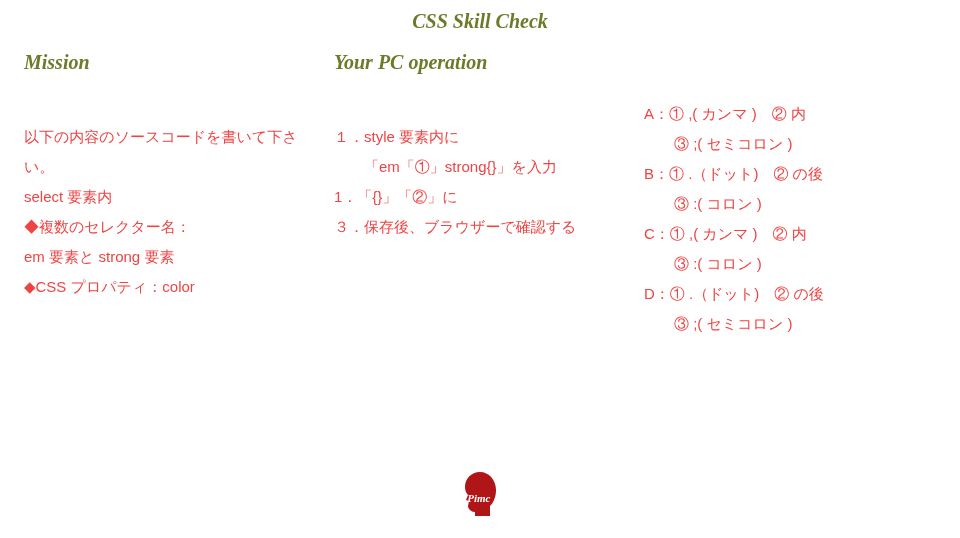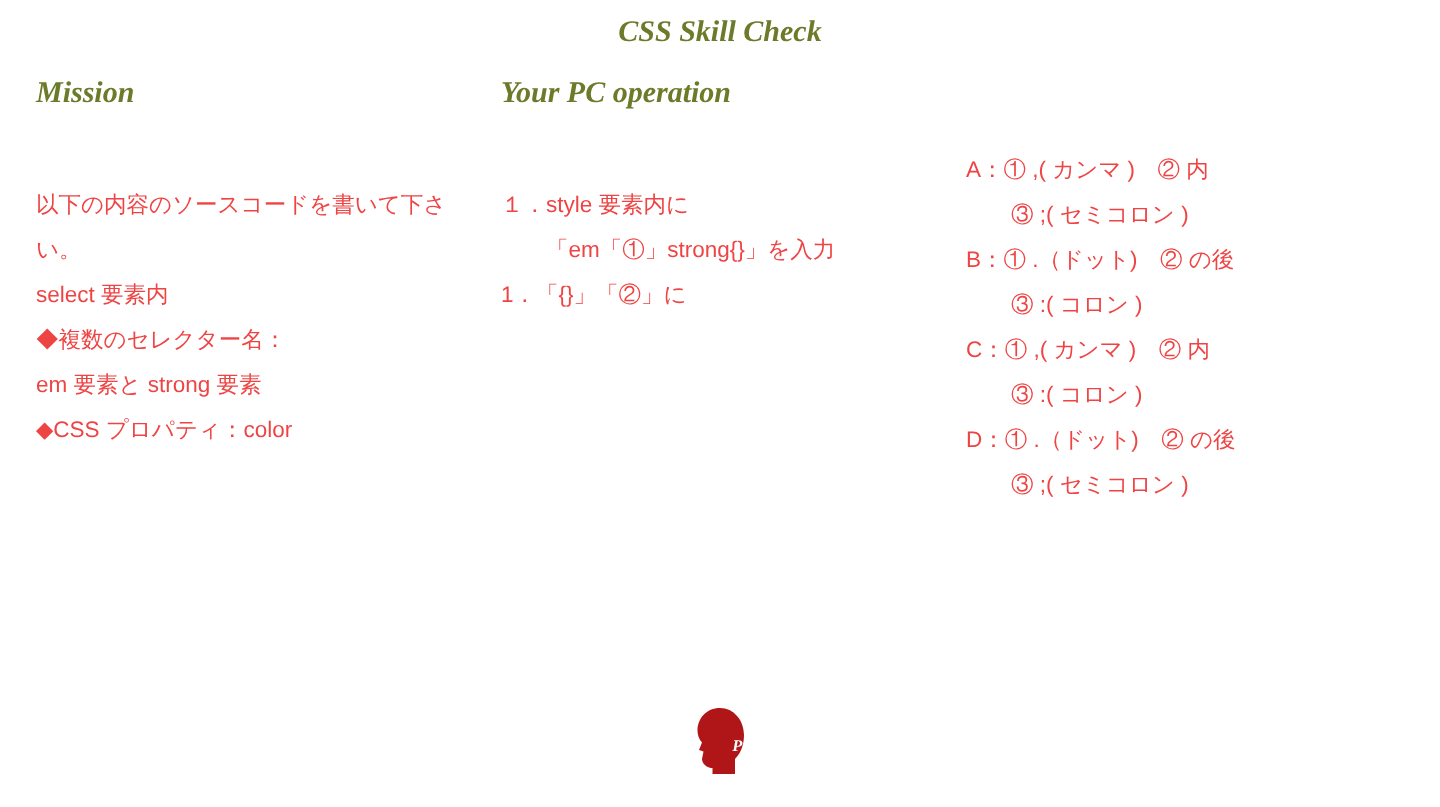--- a/index.html
+++ b/index.html
@@ -60,21 +60,20 @@
   .logo-label {
     position: absolute;
     left: 50%;
     top: 50%;
     transform: translate(-55%, -20%);
     color: #fff;
     font-size: 11px;
     font-weight: 700;
     font-family: Georgia, serif;
     font-style: italic;
-    margin-left: 21px;
   }
 </style>
 </head>
 <body>
 
 <div class="title">CSS Skill Check</div>
 
 <div class="columns">
 
   <div class="col">
@@ -87,20 +86,21 @@
       <p>◆CSS プロパティ：color</p>
     </div>
   </div>
 
   <div class="col">
     <div class="col-head">Your PC operation</div>
     <div class="body-text">
       <p>１．style 要素内に</p>
       <p>　　「em「①」strong{}」を入力</p>
       <p>1．「{}」「②」に</p>
+      <p>３．保存後、ブラウザーで確認する</p>
     </div>
   </div>
 
   <div class="col">
     <div class="body-text">
       <p>A：① ,( カンマ )　② 内</p>
       <p>　　③ ;( セミコロン )</p>
       <p>B：① .（ドット)　② の後</p>
       <p>　　③ :( コロン )</p>
       <p>C：① ,( カンマ )　② 内</p>

